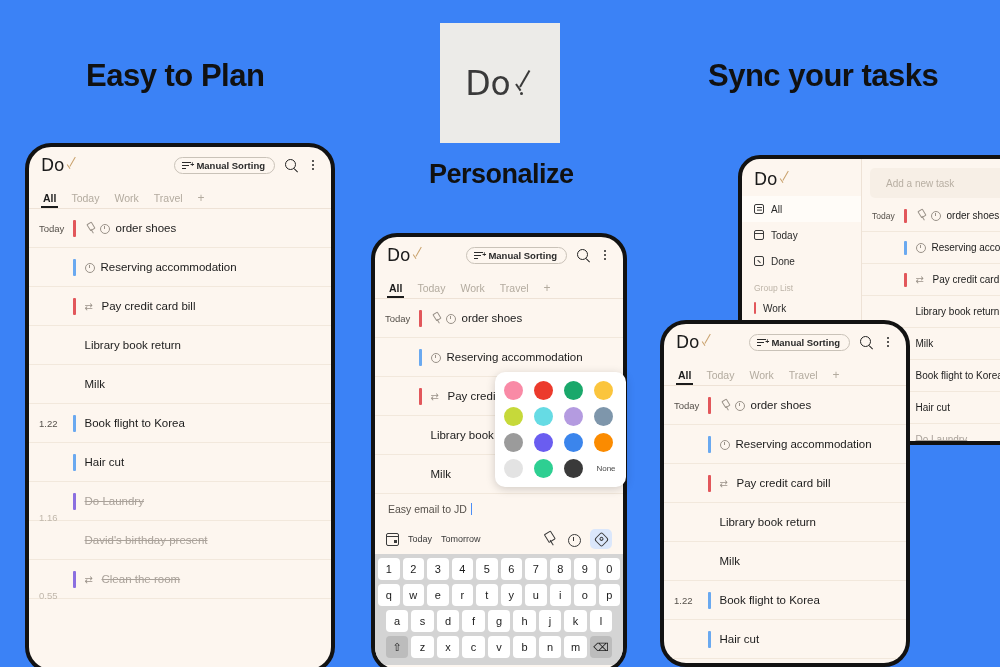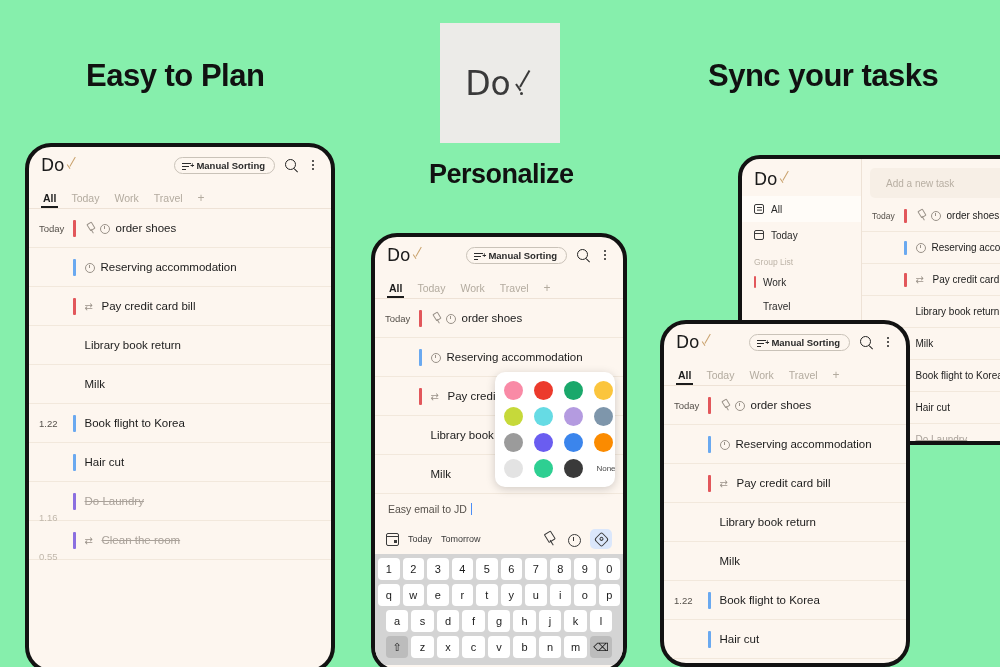--- a/index.html
+++ b/index.html
@@ -1,18 +1,18 @@
 <!DOCTYPE html>
 <html><head>
 <meta charset="utf-8">
 <style>
   * { box-sizing: border-box; margin:0; padding:0; }
   html,body{ width:1000px; height:667px; overflow:hidden; background:#ffffff;
     font-family:"Liberation Sans", sans-serif; }
-  .stage{ position:relative; width:1000px; height:667px; background:#86efac; }
+  .stage{ position:relative; width:1000px; height:667px; background:#3b82f6; }
 
   
   .heading{ position:absolute; font-weight:bold; color:#111111; letter-spacing:-0.5px;
             white-space:nowrap; font-size:31px; }
   #h-left{ left:86px; top:58px; }
   #h-right{ left:708px; top:58px; }
   #h-mid{ left:429px; top:159px; font-size:27px; }
 
   
   .logo-tile{ position:absolute; left:440px; top:23px; width:120px; height:120px;
@@ -37,21 +37,21 @@
   
   .app-head{ display:flex; align-items:center; padding:0 12px; height:36px; }
   .brand{ display:flex; align-items:flex-end; gap:1px; }
   .brand-text{ font-size:17px; color:#1b1b1b; font-family:"DejaVu Sans", sans-serif; line-height:1; }
   .brand-check{ width:13px; height:16px; position:relative; }
   .brand-check:before{ content:""; position:absolute; left:1px; top:6px; width:5px; height:1.4px;
      background:#c8a06a; transform:rotate(55deg); transform-origin:left center; }
   .brand-check:after{ content:""; position:absolute; left:4px; top:8px; width:11px; height:1.4px;
      background:#c8a06a; transform:rotate(-60deg); transform-origin:left center; }
   .head-spacer{ flex:1; }
-  .sort-pill{ display:flex; align-items:flex-end; gap:4px; border:1px solid #c9c2b8;
+  .sort-pill{ display:flex; align-items:center; gap:4px; border:1px solid #c9c2b8;
      border-radius:12px; padding:2px 9px 2px 7px; font-size:9.5px; color:#2a2a2a;
      font-weight:bold; white-space:nowrap; }
   .sort-ico{ display:inline-block; width:10px; height:9px; position:relative; }
   .sort-ico i{ position:absolute; left:0; height:1.3px; background:#2a2a2a; display:block; }
   .sort-ico i:nth-child(1){ top:1px; width:9px; }
   .sort-ico i:nth-child(2){ top:4px; width:6.5px; }
   .sort-ico i:nth-child(3){ top:7px; width:4px; }
   .sort-ico b{ position:absolute; right:-2px; top:1.5px; font-size:7px; line-height:5px;
       font-weight:bold; color:#2a2a2a; }
   .ic-search{ width:15px; height:15px; position:relative; margin-left:9px; }
@@ -199,20 +199,24 @@
           </span>
         </div>
         <div class="sd-item sel">
           <span class="sd-box lines"></span>
           <span>All</span>
         </div>
         <div class="sd-item">
           <span class="sd-box cal"></span>
           <span>Today</span>
         </div>
+        <div class="sd-item">
+          <span class="sd-box check"></span>
+          <span>Done</span>
+        </div>
         <div class="sd-sec">Group List</div>
         <div class="sd-grp">
           <span class="sd-bar" style="background:#e2575b"></span>
           <span>Work</span>
         </div>
         <div class="sd-grp">
           <span class="sd-bar" style="background:transparent"></span>
           <span>Travel</span>
         </div>
       </div>
@@ -347,20 +351,25 @@
         </div>
         <div class="task">
           <span class="tdate"></span>
           <span class="tbar" style="background:#6aa9f0"></span>
           <span class="ttext">Hair cut</span>
         </div>
         <div class="task">
           <span class="tdate dim">1.16</span>
           <span class="tbar" style="background:#8b6fe0"></span>
           <span class="ttext done">Do Laundry</span>
+        </div>
+        <div class="task">
+          <span class="tdate dim"></span>
+          <span class="tbar none"></span>
+          <span class="ttext done">David's birthday present</span>
         </div>
         <div class="task">
           <span class="tdate dim">0.55</span>
           <span class="tbar" style="background:#8b6fe0"></span>
           <span class="ticons">
             <span class="ic-repeat">⇄</span>
           </span>
           <span class="ttext done">Clean the room</span>
         </div>
       </div>
@@ -573,21 +582,21 @@
           <span class="key">c</span>
           <span class="key">v</span>
           <span class="key">b</span>
           <span class="key">n</span>
           <span class="key">m</span>
           <span class="key fn">⌫</span>
         </div>
     </div>
   </div>
 
-  <div class="popover" style="left:495px; top:372px; width:120px;">
+  <div class="popover" style="left:495px; top:372px; width:131px;">
     <div class="swatch-grid" id="swatches">
         <span class="swatch" style="background:#f98aa6"></span>
         <span class="swatch" style="background:#ec3a2c"></span>
         <span class="swatch" style="background:#1aa86b"></span>
         <span class="swatch" style="background:#fbc53d"></span>
         <span class="swatch" style="background:#c6d93a"></span>
         <span class="swatch" style="background:#66dbe4"></span>
         <span class="swatch" style="background:#b49be0"></span>
         <span class="swatch" style="background:#7e96ab"></span>
         <span class="swatch" style="background:#9b9b9b"></span>

